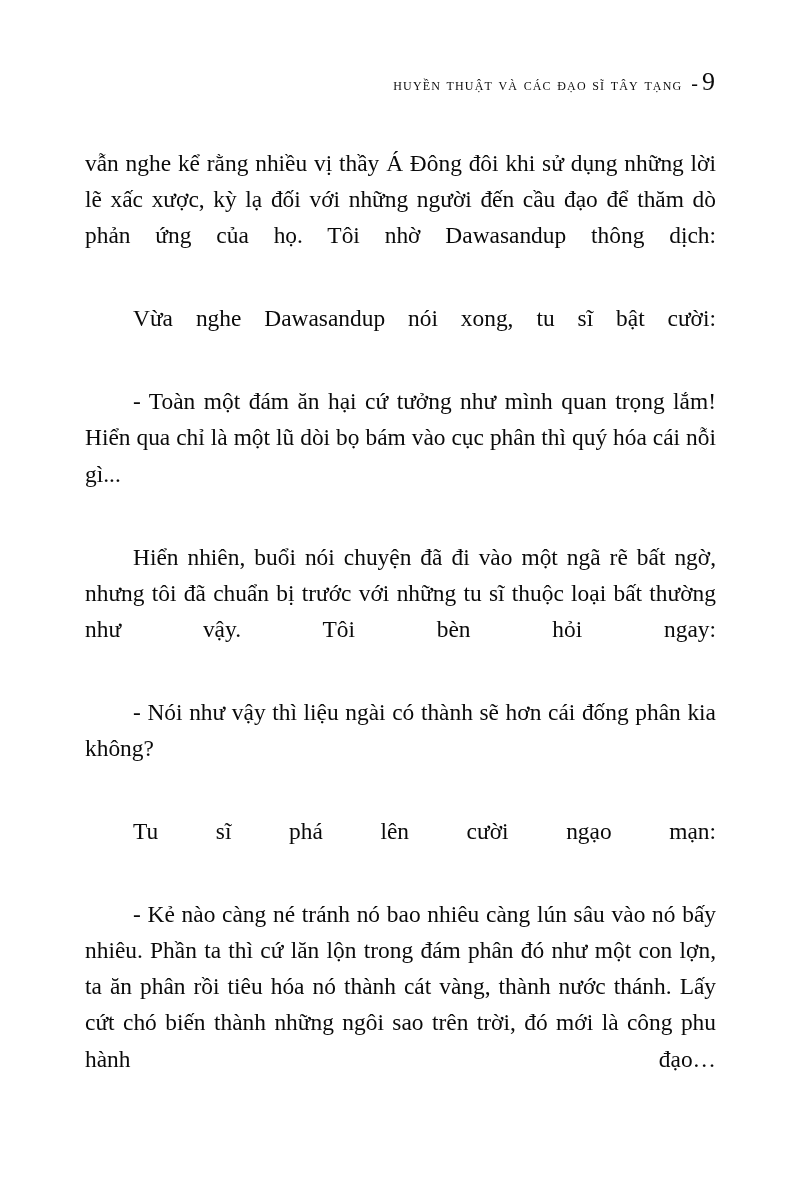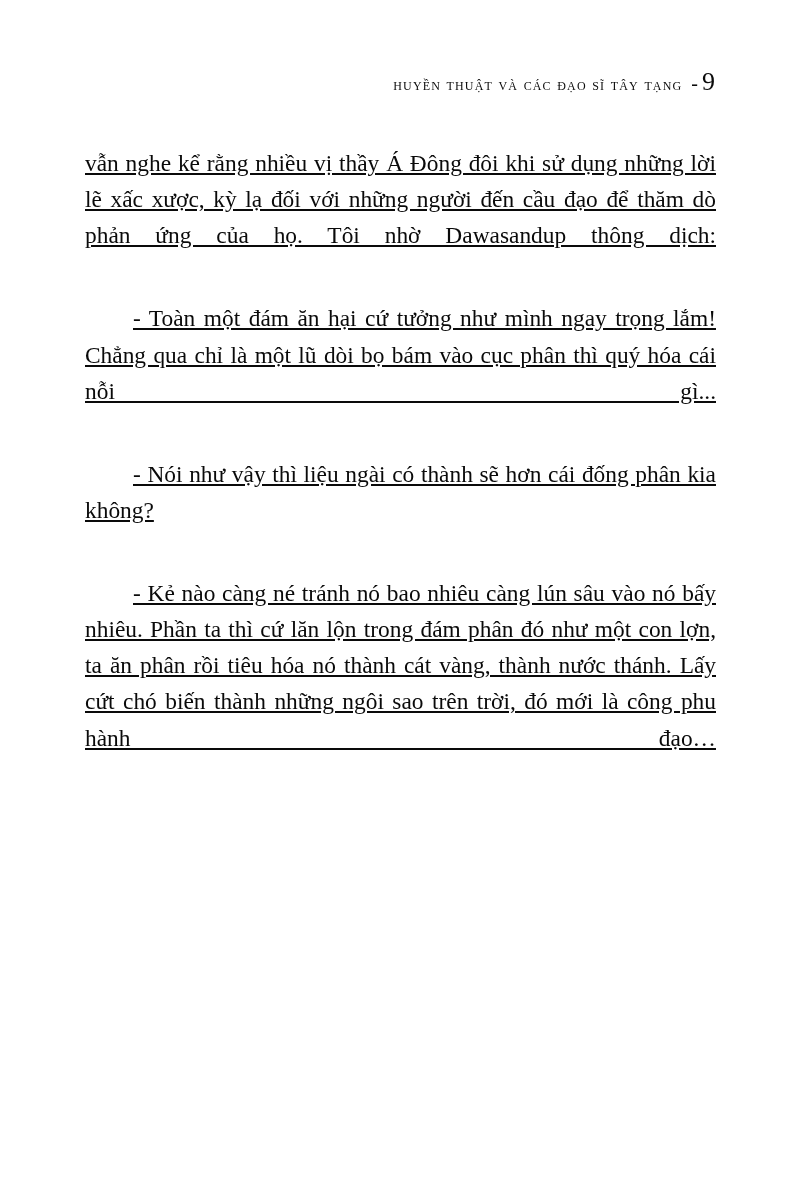--- a/index.html
+++ b/index.html
@@ -70,21 +70,20 @@
 
   .para {
     margin: 0;
     font-size: 23.4px;
     line-height: 36.2px;
     text-align: justify;
     text-indent: 48px;
     color: #0a0a0a;
     word-spacing: 0.1px;
     hyphens: none;
-    text-decoration: underline;
   }
 
   
   .para.continuation {
     text-indent: 0;
   }
 
   
   .para + .para {
     margin-top: 10.5px;
@@ -103,19 +102,22 @@
 <div class="page">
 
   <div class="running-head">
     <span class="running-head-title">Huyền Thuật và Các Đạo Sĩ Tây Tạng</span>
     <span class="running-head-sep">-</span>
     <span class="running-head-folio">9</span>
   </div>
 
   <div class="textblock">
     <p class="para continuation">vẫn nghe kể rằng nhiều vị thầy Á Đông đôi khi sử dụng những lời lẽ xấc xược, kỳ lạ đối với những người đến cầu đạo để thăm dò phản ứng của họ. Tôi nhờ Dawasandup thông dịch:</p>
-    <p class="para">- Toàn một đám ăn hại cứ tưởng như mình ngay trọng lắm! Chẳng qua chỉ là một lũ dòi bọ bám vào cục phân thì quý hóa cái nỗi gì...</p>
+    <p class="para">Vừa nghe Dawasandup nói xong, tu sĩ bật cười:</p>
+    <p class="para">- Toàn một đám ăn hại cứ tưởng như mình quan trọng lắm! Hiển qua chỉ là một lũ dòi bọ bám vào cục phân thì quý hóa cái nỗi gì...</p>
+    <p class="para">Hiển nhiên, buổi nói chuyện đã đi vào một ngã rẽ bất ngờ, nhưng tôi đã chuẩn bị trước với những tu sĩ thuộc loại bất thường như vậy. Tôi bèn hỏi ngay:</p>
     <p class="para">- Nói như vậy thì liệu ngài có thành sẽ hơn cái đống phân kia không?</p>
+    <p class="para">Tu sĩ phá lên cười ngạo mạn:</p>
     <p class="para">- Kẻ nào càng né tránh nó bao nhiêu càng lún sâu vào nó bấy nhiêu. Phần ta thì cứ lăn lộn trong đám phân đó như một con lợn, ta ăn phân rồi tiêu hóa nó thành cát vàng, thành nước thánh. Lấy cứt chó biến thành những ngôi sao trên trời, đó mới là công phu hành đạo…</p>
 
   </div>
 
 </div>
 
 </body></html>

